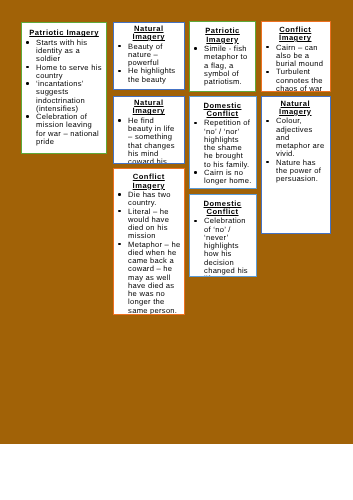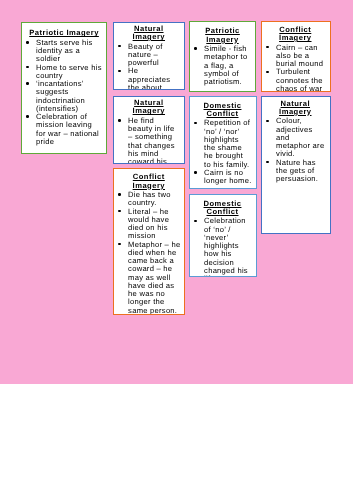--- a/index.html
+++ b/index.html
@@ -1,18 +1,18 @@
 <!DOCTYPE html>
 <html><head>
 <meta charset="utf-8">
 <style>
   html,body{margin:0;padding:0;}
   body{width:353px;height:500px;background:#ffffff;overflow:hidden;
        font-family:"Liberation Sans", sans-serif;color:#000;-webkit-font-smoothing:antialiased;text-rendering:geometricPrecision;}
-  .canvas{position:relative;width:353px;height:384px;background:#f9a8d4;}
+  .canvas{position:relative;width:353px;height:444px;background:#a16207;}
   .box{will-change:transform;}
   .box{position:absolute;box-sizing:border-box;background:#ffffff;overflow:hidden;
        border-style:solid;border-width:1px;}
   .box-inner{padding:4.5px 3px 0 3px;}
   .title{font-weight:bold;text-align:center;font-size:7.6px;letter-spacing:0.47px;line-height:8.4px;}
   .title u{text-decoration:underline;text-underline-offset:1.0px;text-decoration-thickness:0.5px;}
   .bullets{margin:1px 0 0 0;padding:0;list-style:none;}
   .bullets li{position:relative;padding-left:11.1px;font-size:7.6px;letter-spacing:0.26px;line-height:8.25px;}
   .bullets li .bul{position:absolute;left:1.2px;top:2.3px;width:2.5px;height:2.5px;border-radius:50%;background:#000;font-size:0;line-height:0;}
 
@@ -45,33 +45,33 @@
 [data-name="natural-imagery-box-3"] .box-inner{padding-right:4.0px;}
 </style>
 </head>
 <body>
 
 <div class="canvas" data-name="worksheet-canvas">
 <div class="box green" data-name="patriotic-imagery-box-1">
   <div class="box-inner" data-name="box-content">
     <div class="title" data-name="box-title"><u data-name="box-title-text">Patriotic Imagery</u></div>
     <ul class="bullets" data-name="bullet-list">
-      <li data-name="bullet-item"><span class="bul" data-name="bullet-marker"></span><span data-name="bullet-text">Starts serve his identity as a soldier</span></li>
+      <li data-name="bullet-item"><span class="bul" data-name="bullet-marker"></span><span data-name="bullet-text">Starts with his identity as a soldier</span></li>
           <li data-name="bullet-item"><span class="bul" data-name="bullet-marker"></span><span data-name="bullet-text">Home to serve his country</span></li>
           <li data-name="bullet-item"><span class="bul" data-name="bullet-marker"></span><span data-name="bullet-text">‘incantations’ suggests indoctrination (intensifies)</span></li>
           <li data-name="bullet-item"><span class="bul" data-name="bullet-marker"></span><span data-name="bullet-text">Celebration of mission leaving for war – national pride</span></li>
     </ul>
   </div>
 </div>
 <div class="box blue" data-name="natural-imagery-box-1">
   <div class="box-inner" data-name="box-content">
     <div class="title" data-name="box-title"><u data-name="box-title-text">Natural Imagery</u></div>
     <ul class="bullets" data-name="bullet-list">
       <li data-name="bullet-item"><span class="bul" data-name="bullet-marker"></span><span data-name="bullet-text">Beauty of nature – powerful</span></li>
-          <li data-name="bullet-item"><span class="bul" data-name="bullet-marker"></span><span data-name="bullet-text">He appreciates the about</span></li>
+          <li data-name="bullet-item"><span class="bul" data-name="bullet-marker"></span><span data-name="bullet-text">He highlights the beauty</span></li>
     </ul>
   </div>
 </div>
 <div class="box blue" data-name="natural-imagery-box-2">
   <div class="box-inner" data-name="box-content">
     <div class="title" data-name="box-title"><u data-name="box-title-text">Natural Imagery</u></div>
     <ul class="bullets" data-name="bullet-list">
       <li data-name="bullet-item"><span class="bul" data-name="bullet-marker"></span><span data-name="bullet-text">He find beauty in life – something that changes his mind coward his</span></li>
     </ul>
   </div>
@@ -118,17 +118,17 @@
       <li data-name="bullet-item"><span class="bul" data-name="bullet-marker"></span><span data-name="bullet-text">Cairn – can also be a burial mound</span></li>
           <li data-name="bullet-item"><span class="bul" data-name="bullet-marker"></span><span data-name="bullet-text">Turbulent connotes the chaos of war</span></li>
     </ul>
   </div>
 </div>
 <div class="box blue" data-name="natural-imagery-box-3">
   <div class="box-inner" data-name="box-content">
     <div class="title" data-name="box-title"><u data-name="box-title-text">Natural Imagery</u></div>
     <ul class="bullets" data-name="bullet-list">
           <li data-name="bullet-item"><span class="bul" data-name="bullet-marker"></span><span data-name="bullet-text">Colour, adjectives and metaphor are vivid.</span></li>
-          <li data-name="bullet-item"><span class="bul" data-name="bullet-marker"></span><span data-name="bullet-text">Nature has the gets of persuasion.</span></li>
+          <li data-name="bullet-item"><span class="bul" data-name="bullet-marker"></span><span data-name="bullet-text">Nature has the power of persuasion.</span></li>
     </ul>
   </div>
 </div>
 </div>
 
 </body></html>

